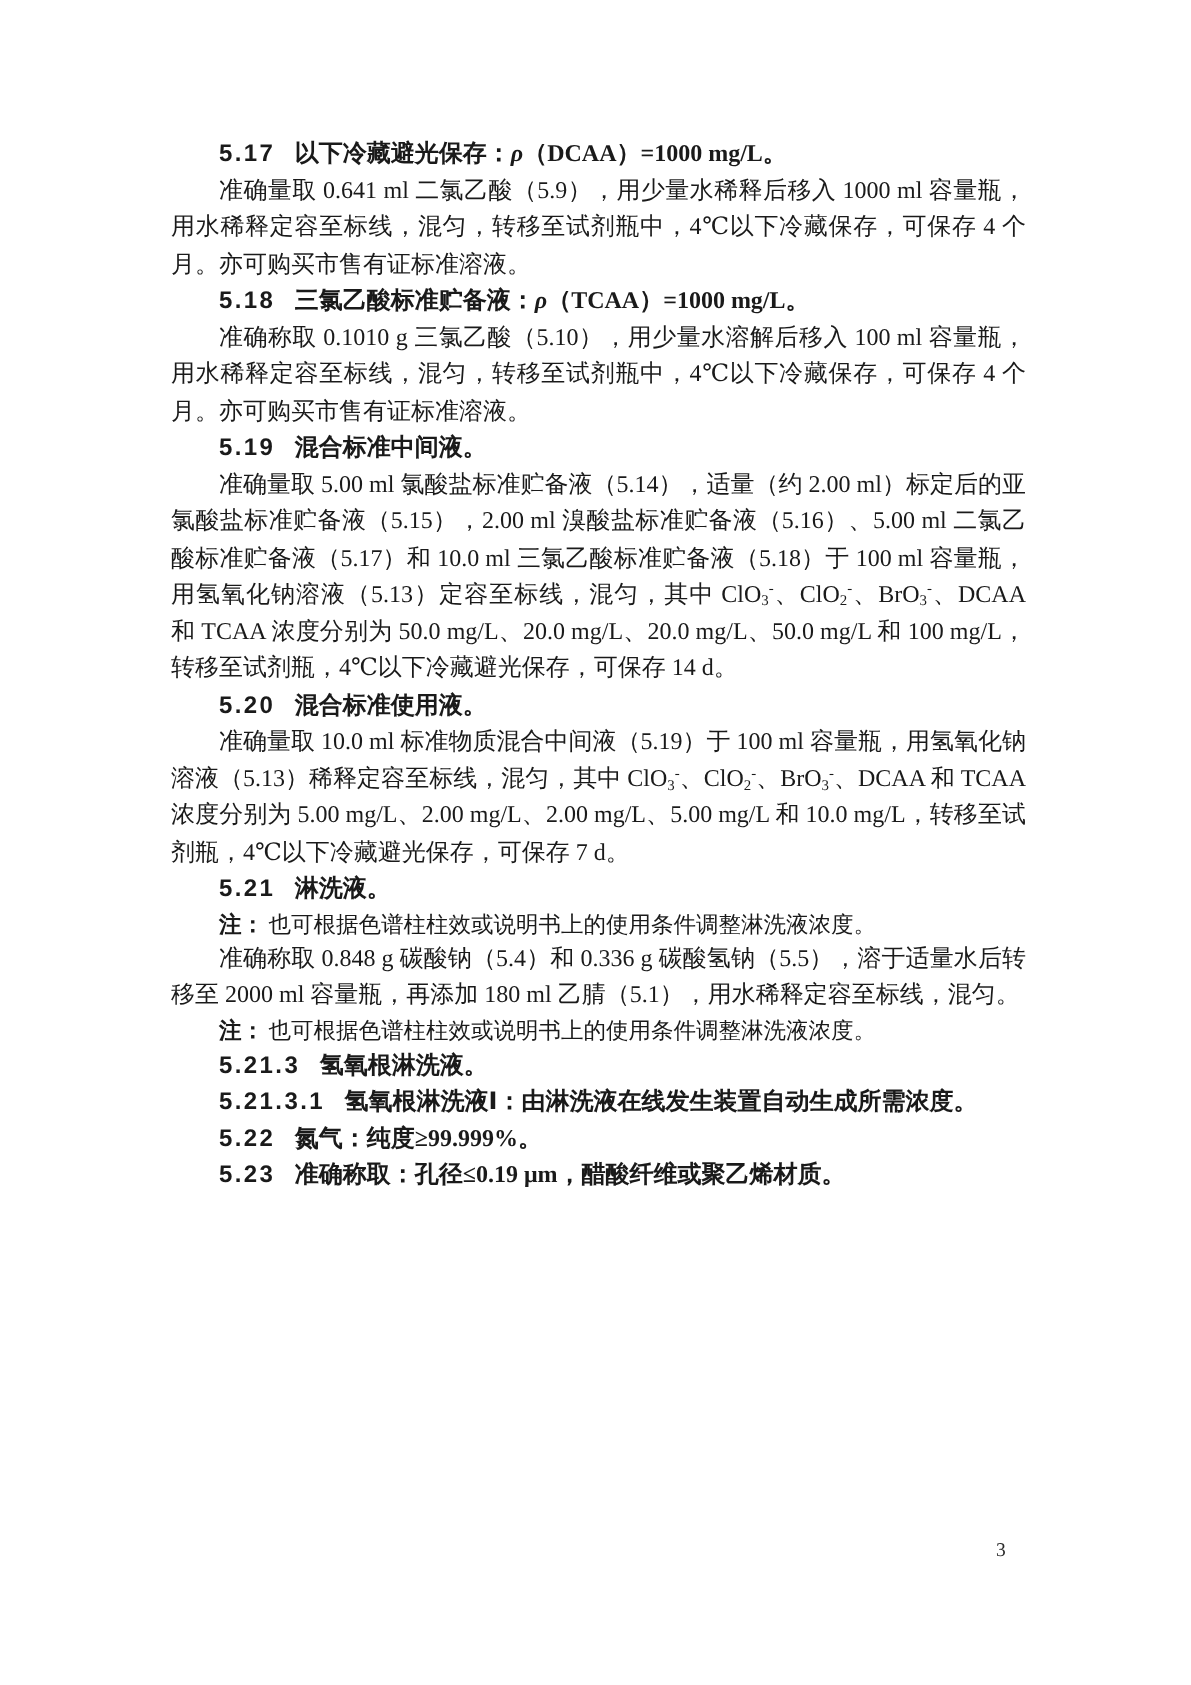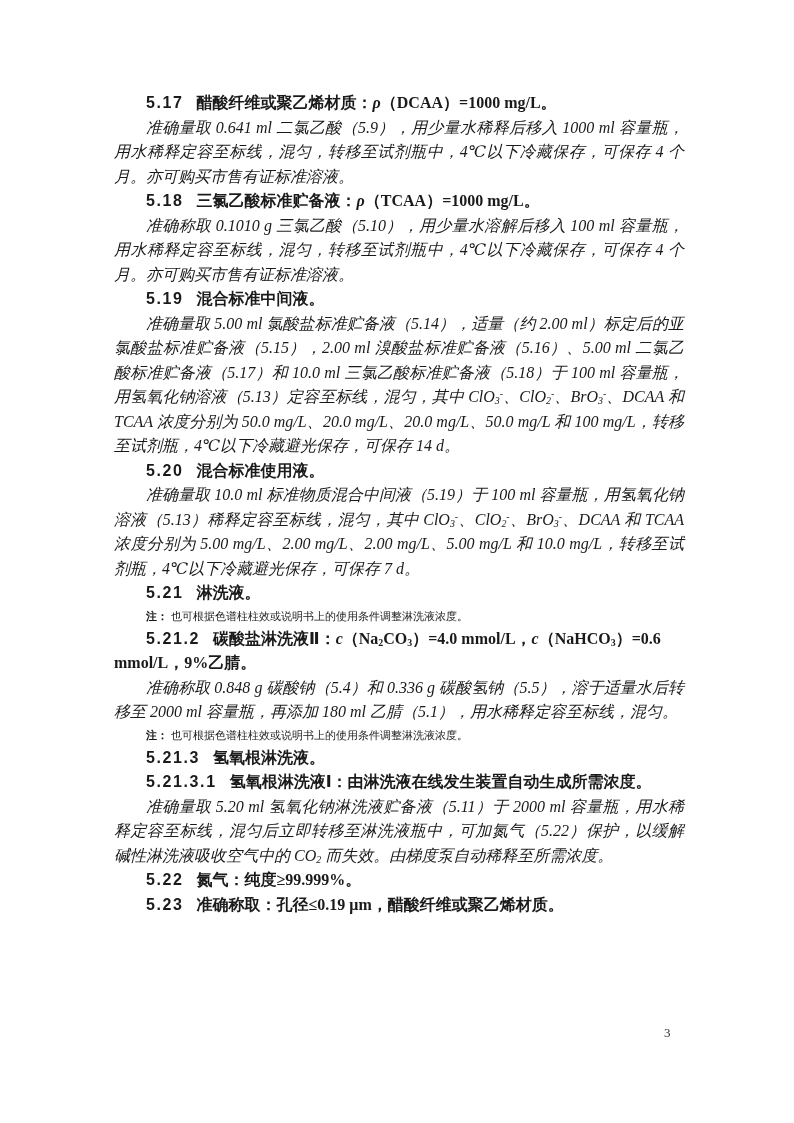--- a/index.html
+++ b/index.html
@@ -36,25 +36,24 @@
     margin-left: 32px;
   }
   .heading .spec {
     font-family: "Liberation Serif", "DejaVu Serif", serif;
     font-weight: 700;
   }
   .para {
     text-indent: 2em;
     text-align: justify;
     line-height: 24.5px;
-    font-style: italic;
   }
   .note {
     padding-left: 32px;
-    font-size: 11px;
+    font-size: 15px;
     line-height: 21px;
   }
   .note-label {
     font-family: "Liberation Sans", "DejaVu Sans", sans-serif;
     font-weight: 700;
     margin-right: 3px;
   }
   sub, sup {
     font-size: 0.62em;
     line-height: 0;
@@ -71,21 +70,21 @@
     font-family: "Liberation Serif", "DejaVu Serif", serif;
     color: #2a2a2a;
   }
 </style>
 </head>
 <body>
 
 <div class="page">
   <main class="content">
       <section>
-        <p class="heading"><span class="num">5.17</span><span class="title">醋酸纤维或聚乙烯材质：</span><span class="spec"><i>ρ</i>（DCAA）=1000 mg/L。</span></p>
+        <p class="heading"><span class="num">5.17</span><span class="title">以下冷藏避光保存：</span><span class="spec"><i>ρ</i>（DCAA）=1000 mg/L。</span></p>
         <p class="para">准确量取 0.641 ml 二氯乙酸（5.9），用少量水稀释后移入 1000 ml 容量瓶，用水稀释定容至标线，混匀，转移至试剂瓶中，4℃以下冷藏保存，可保存 4 个月。亦可购买市售有证标准溶液。</p>
       </section>
       <section>
         <p class="heading"><span class="num">5.18</span><span class="title">三氯乙酸标准贮备液：</span><span class="spec"><i>ρ</i>（TCAA）=1000 mg/L。</span></p>
         <p class="para">准确称取 0.1010 g 三氯乙酸（5.10），用少量水溶解后移入 100 ml 容量瓶，用水稀释定容至标线，混匀，转移至试剂瓶中，4℃以下冷藏保存，可保存 4 个月。亦可购买市售有证标准溶液。</p>
       </section>
       <section>
         <p class="heading"><span class="num">5.19</span><span class="title">混合标准中间液。</span></p>
         <p class="para">准确量取 5.00 ml 氯酸盐标准贮备液（5.14），适量（约 2.00 ml）标定后的亚氯酸盐标准贮备液（5.15），2.00 ml 溴酸盐标准贮备液（5.16）、5.00 ml 二氯乙酸标准贮备液（5.17）和 10.0 ml 三氯乙酸标准贮备液（5.18）于 100 ml 容量瓶，用氢氧化钠溶液（5.13）定容至标线，混匀，其中 ClO<sub>3</sub><sup>-</sup>、ClO<sub>2</sub><sup>-</sup>、BrO<sub>3</sub><sup>-</sup>、DCAA 和 TCAA 浓度分别为 50.0 mg/L、20.0 mg/L、20.0 mg/L、50.0 mg/L 和 100 mg/L，转移至试剂瓶，4℃以下冷藏避光保存，可保存 14 d。</p>
       </section>
@@ -93,32 +92,30 @@
         <p class="heading"><span class="num">5.20</span><span class="title">混合标准使用液。</span></p>
         <p class="para">准确量取 10.0 ml 标准物质混合中间液（5.19）于 100 ml 容量瓶，用氢氧化钠溶液（5.13）稀释定容至标线，混匀，其中 ClO<sub>3</sub><sup>-</sup>、ClO<sub>2</sub><sup>-</sup>、BrO<sub>3</sub><sup>-</sup>、DCAA 和 TCAA 浓度分别为 5.00 mg/L、2.00 mg/L、2.00 mg/L、5.00 mg/L 和 10.0 mg/L，转移至试剂瓶，4℃以下冷藏避光保存，可保存 7 d。</p>
       </section>
       <section>
         <p class="heading"><span class="num">5.21</span><span class="title">淋洗液。</span></p>
       </section>
       <section>
         <p class="note"><span class="note-label">注：</span><span>也可根据色谱柱柱效或说明书上的使用条件调整淋洗液浓度。</span></p>
       </section>
       <section>
-        <p class="heading"><span class="num">5.21.2</span><span class="title">碳酸盐淋洗液Ⅱ：</span><span class="spec"><i>c</i>（Na<sub>2</sub>CO<sub>3</sub>）=4.0 mmol/L，<i>c</i>（NaHCO<sub>3</sub>）=0.6 mmol/L，9%乙腈。</span></p>
         <p class="para">准确称取 0.848 g 碳酸钠（5.4）和 0.336 g 碳酸氢钠（5.5），溶于适量水后转移至 2000 ml 容量瓶，再添加 180 ml 乙腈（5.1），用水稀释定容至标线，混匀。</p>
         <p class="note"><span class="note-label">注：</span><span>也可根据色谱柱柱效或说明书上的使用条件调整淋洗液浓度。</span></p>
       </section>
       <section>
         <p class="heading"><span class="num">5.21.3</span><span class="title">氢氧根淋洗液。</span></p>
       </section>
       <section>
         <p class="heading"><span class="num">5.21.3.1</span><span class="title">氢氧根淋洗液Ⅰ：</span><span class="spec">由淋洗液在线发生装置自动生成所需浓度。</span></p>
       </section>
       <section>
-        <p class="para">准确量取 5.20 ml 氢氧化钠淋洗液贮备液（5.11）于 2000 ml 容量瓶，用水稀释定容至标线，混匀后立即转移至淋洗液瓶中，可加氮气（5.22）保护，以缓解碱性淋洗液吸收空气中的 CO<sub>2</sub> 而失效。由梯度泵自动稀释至所需浓度。</p>
       </section>
       <section>
         <p class="heading"><span class="num">5.22</span><span class="title">氮气：</span><span class="spec">纯度≥99.999%。</span></p>
       </section>
       <section>
         <p class="heading"><span class="num">5.23</span><span class="title">准确称取：</span><span class="spec">孔径≤0.19 μm，醋酸纤维或聚乙烯材质。</span></p>
       </section>
     </main>
   <span class="page-number">3</span>
 </div>

